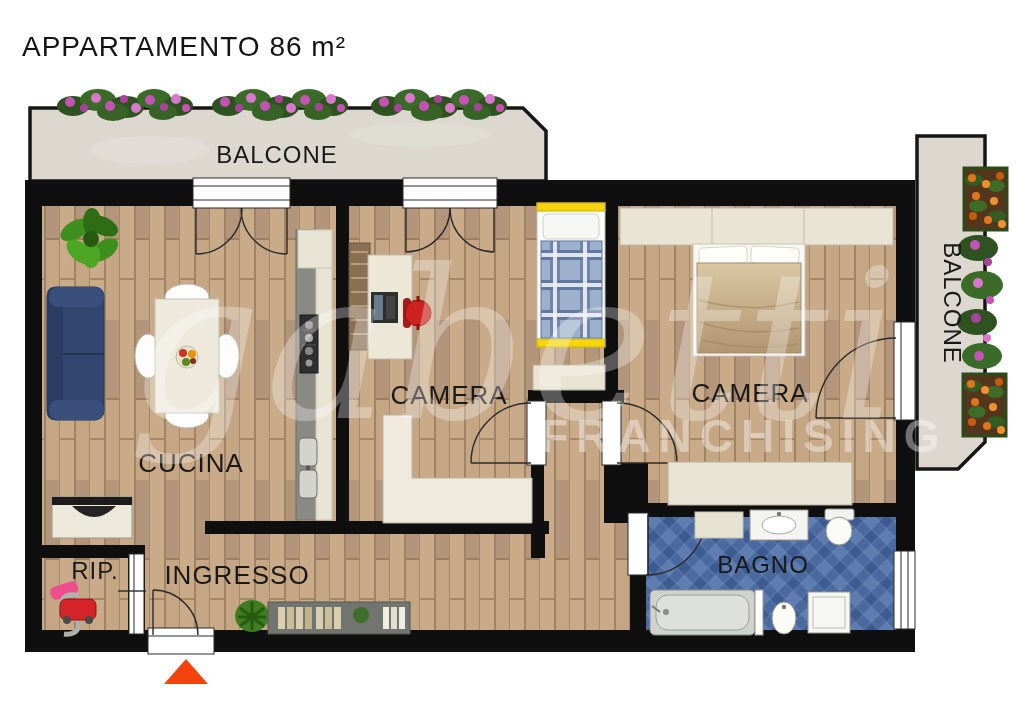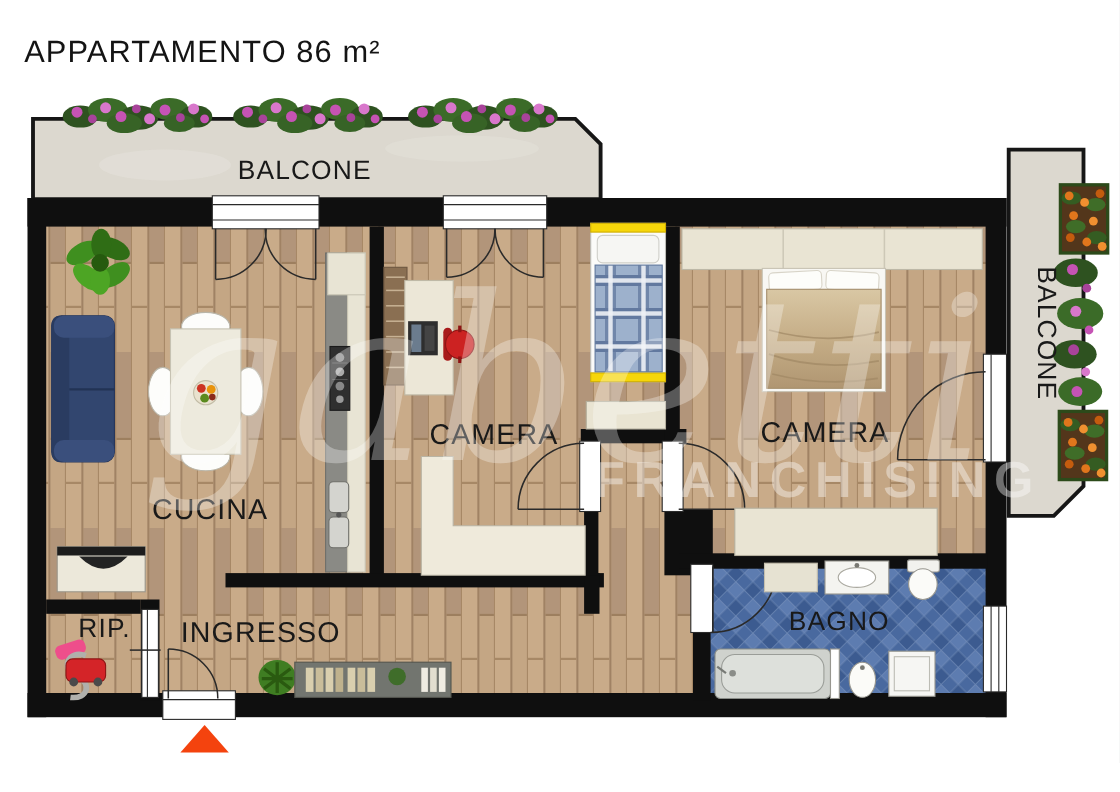--- a/index.html
+++ b/index.html
@@ -1,16 +1,16 @@
 <!DOCTYPE html>
 <html><head>
 <meta charset="utf-8">
 <style>
   html,body{margin:0;padding:0;background:#ffffff;}
-  .stage{position:relative;width:1018px;height:720px;background:#e5e5e5;overflow:hidden;
+  .stage{position:relative;width:1018px;height:720px;background:#4d7c0f;overflow:hidden;
          font-family:"Liberation Sans", sans-serif;}
   svg{position:absolute;left:0;top:0;}
   text{font-family:"Liberation Sans", sans-serif;}
   .room-label{fill:#191919;font-size:26px;letter-spacing:1px;}
   .room-label-sm{fill:#191919;font-size:24px;letter-spacing:1px;}
   .title-text{fill:#141414;font-size:28px;letter-spacing:1px;}
   .wm-brand{font-family:"DejaVu Serif", serif;font-style:italic;font-size:208px;
             fill:#ffffff;opacity:0.30;letter-spacing:4px;}
   .wm-sub{font-size:46px;font-weight:bold;fill:#ffffff;opacity:0.40;letter-spacing:8px;}
   .wall{fill:#0f0f0f;}

